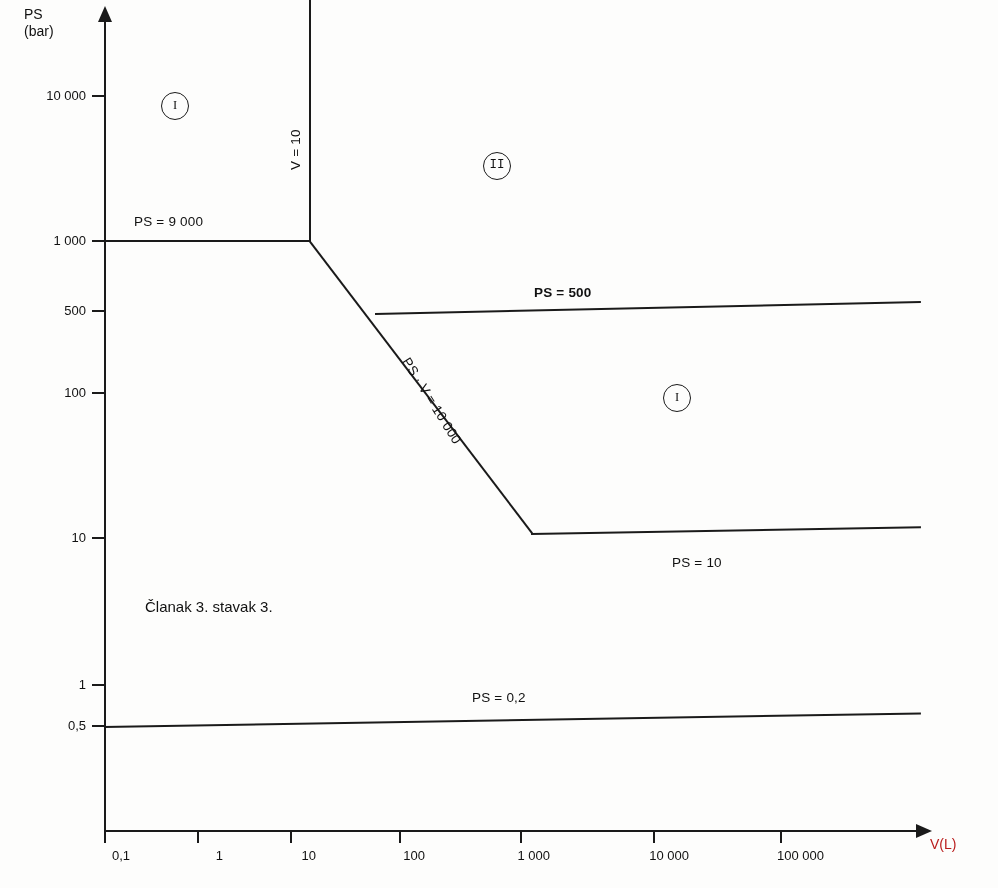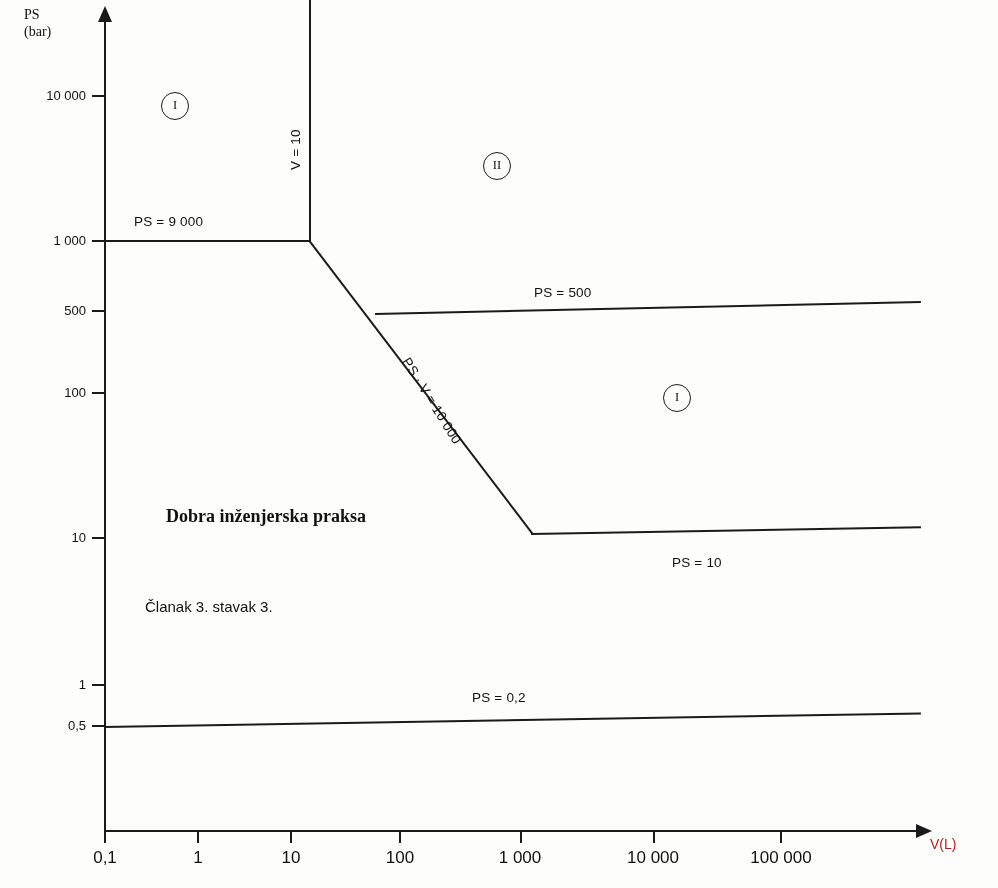--- a/index.html
+++ b/index.html
@@ -78,34 +78,33 @@
   }
   .ylab-wrap {
     position: absolute;
     left: 0;
     width: 86px;
     height: 14px;
   }
   .xlab {
     position: absolute;
     top: 848px;
-    font-size: 17px;
+    font-size: 13px;
     white-space: nowrap;
-    text-align: center;
+    text-align: right;
     color: #111;
   }
 
   
   .axis-title-y {
     left: 24px;
     top: 6px;
     font-size: 14px;
     line-height: 17px;
     color: #111;
-    font-family: Liberation Serif, serif;
   }
   .axis-title-x {
     left: 930px;
     top: 836px;
     font-size: 14px;
     color: #b91c1c;
   }
 
   
   .seg {
@@ -242,26 +241,25 @@
   <div class="abs seg" style="left:531px; top:533px; width:390px; transform: rotate(-1.0deg);"></div>
 
   <div class="abs seg" style="left:104px; top:726px; width:817px; transform: rotate(-0.95deg);"></div>
 
   <div class="curve-label" style="left:134px; top:214px;">PS = 9 000</div>
 
   <div class="curve-label rot-vert" style="left:288px; top:170px;">V = 10</div>
 
   <div class="curve-label rot-diag" style="left:412px; top:355px;">PS · V = 10 000</div>
 
-  <div class="curve-label" style="left:534px; top:285px;">PS = 500</div>
+  <div class="curve-label" style="left:534px; top:285px;font-weight:bold;">PS = 500</div>
 
   <div class="curve-label" style="left:672px; top:508px;margin-top:47px;">PS = 10</div>
 
   <div class="curve-label" style="left:472px; top:690px;">PS = 0,2</div>
 
   <div class="region" style="left:161px; top:92px;">I</div>
-  <div class="region" style="left:483px; top:152px;">II</div>
+  <div class="region" style="left:483px; top:152px;font-family:Liberation Mono, monospace;">II</div>
   <div class="region" style="left:663px; top:384px;">I</div>
 
-  <div class="note-bold" style="left:166px; top:506px;">Dobra inženjerska praksa</div>
   <div class="note-plain" style="left:145px; top:598px;">Članak 3. stavak 3.</div>
 
 </div>
 
 </body></html>

